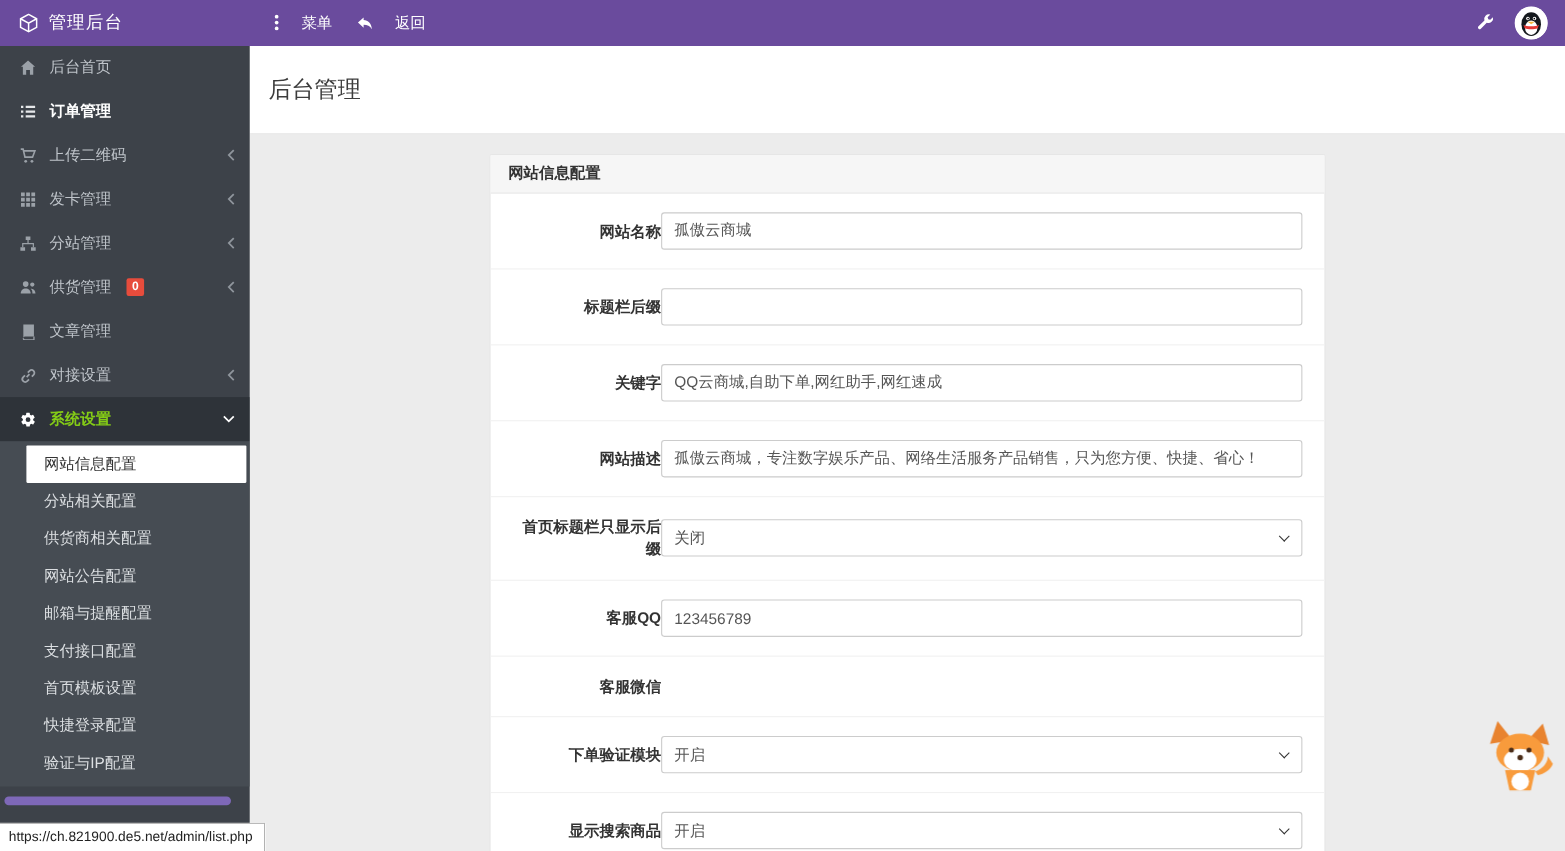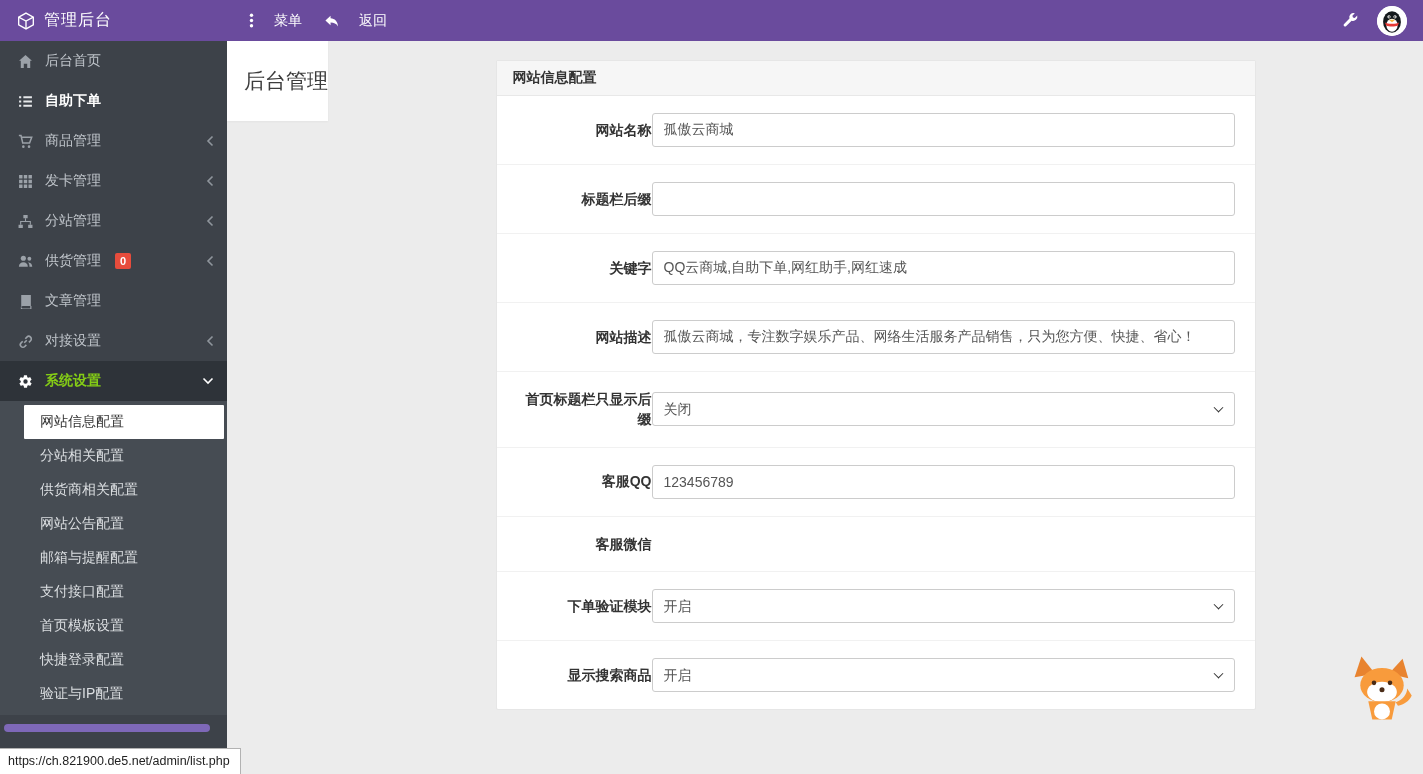--- a/index.html
+++ b/index.html
@@ -36,21 +36,21 @@
     justify-content:center; margin-left:2px; }
   .submenu { background:#464c53; padding:4px 0; }
   .sub-item { height:34px; display:flex; align-items:center; padding-left:40px;
     color:#dcdfe2; font-size:14px; cursor:pointer; }
   .sub-item.active { background:#fff; color:#333; margin:0 3px 0 24px; padding-left:16px;
     border-radius:1px; }
   .side-scroll { position:absolute; left:4px; bottom:42px; width:206px; height:8px;
     border-radius:4px; background:#7e68b8; cursor:pointer; }
 
   
-  .main { flex:1; display:flex; flex-direction:row; overflow:hidden; }
+  .main { flex:1; display:flex; flex-direction:column; overflow:hidden; }
   .page-header { height:80px; background:#fff; display:flex; align-items:center;
     padding-left:17px; box-shadow:0 1px 2px rgba(0,0,0,.04); }
   .page-title { font-size:21px; color:#3c3c3c; font-weight:500; }
   .content { flex:1; overflow:hidden; }
 
   
   .card { width:760px; margin:19px auto 0; background:#fff; border:1px solid #e6e6e6;
     border-radius:2px; }
   .card-header { height:35px; background:#f6f6f6; border-bottom:1px solid #e8e8e8;
     display:flex; align-items:center; padding-left:16px; font-size:14px; font-weight:bold;
@@ -147,32 +147,32 @@
       </span>
       <span>后台首页</span>
     </div>
 
     <div class="side-item lit">
       <span class="ic">
         <svg width="15" height="15" viewBox="0 0 14 14" fill="currentColor">
             <path d="M1 2h2v2H1zM5 2h8v2H5zM1 6h2v2H1zM5 6h8v2H5zM1 10h2v2H1zM5 10h8v2H5z"></path>
           </svg>
       </span>
-      <span>自助下单</span>
+      <span>订单管理</span>
     </div>
 
     <div class="side-item">
       <span class="ic">
         <svg width="15" height="15" viewBox="0 0 14 14" fill="none" stroke="currentColor" stroke-width="1.4">
             <path d="M.8 1.5h2l1.6 6.8h6.4L12.8 3H3.3"></path>
             <circle cx="5" cy="11.8" r="1.2" fill="currentColor" stroke="none"></circle>
             <circle cx="10.3" cy="11.8" r="1.2" fill="currentColor" stroke="none"></circle>
           </svg>
       </span>
-      <span>商品管理</span>
+      <span>上传二维码</span>
       <span class="side-chev">
         <svg width="8" height="12" viewBox="0 0 8 12" fill="none" stroke="currentColor" stroke-width="1.6">
             <path d="M6.5 1.5 2 6l4.5 4.5"></path>
           </svg>
       </span>
     </div>
 
     <div class="side-item">
       <span class="ic">
         <svg width="15" height="15" viewBox="0 0 14 14" fill="currentColor">

